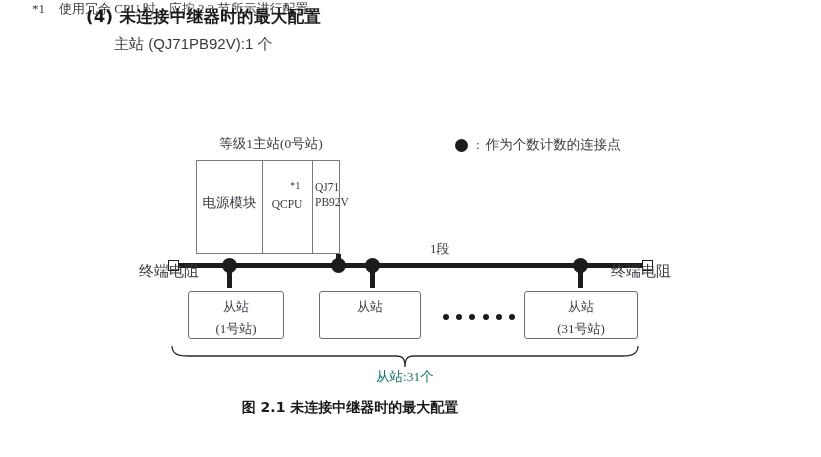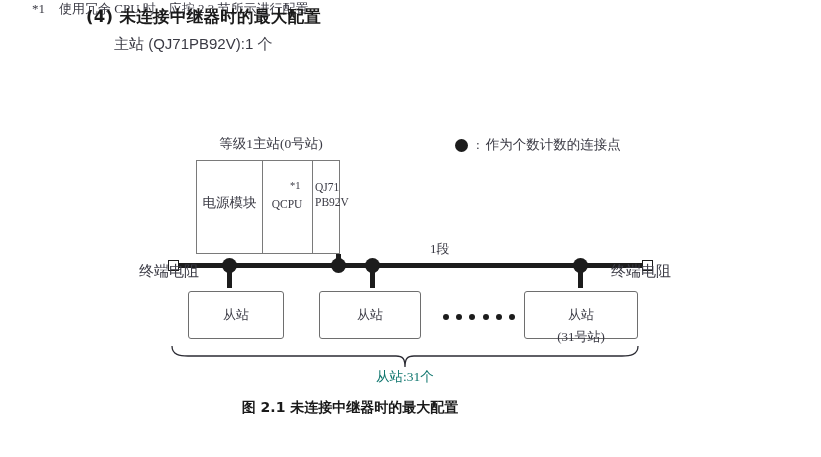--- a/index.html
+++ b/index.html
@@ -191,21 +191,21 @@
     top: 291px;
     height: 48px;
     border: 1.4px solid #6e6e6e;
     border-radius: 3px;
     box-sizing: border-box;
     background: #ffffff;
     text-align: center;
     font-size: 13px;
     color: #3a3a44;
     line-height: 22px;
-    padding-top: 12px;
+    padding-top: 4px;
     white-space: nowrap;
   }
   #slave-box-1  { left: 188px; width: 96px; }
   #slave-box-2  { left: 319px; width: 102px; }
   #slave-box-31 { left: 524px; width: 114px; }
   .slave-line { display: block; }
 
   
   #ellipsis-dots {
     left: 443px;
@@ -327,20 +327,21 @@
   <div class="bus-node" id="node-m"></div>
   <div class="bus-node" id="node-2"></div>
   <div class="bus-node" id="node-31"></div>
 
   <div class="slave-drop" id="drop-1"></div>
   <div class="slave-drop" id="drop-2"></div>
   <div class="slave-drop" id="drop-31"></div>
 
   <div class="slave-box" id="slave-box-1">
     <span class="slave-line">从站</span>
+    <span class="slave-line">(1号站)</span>
   </div>
   <div class="slave-box" id="slave-box-2">
     <span class="slave-line">从站</span>
   </div>
   <div class="slave-box" id="slave-box-31">
     <span class="slave-line">从站</span>
     <span class="slave-line">(31号站)</span>
   </div>
 
   <div id="ellipsis-dots">

